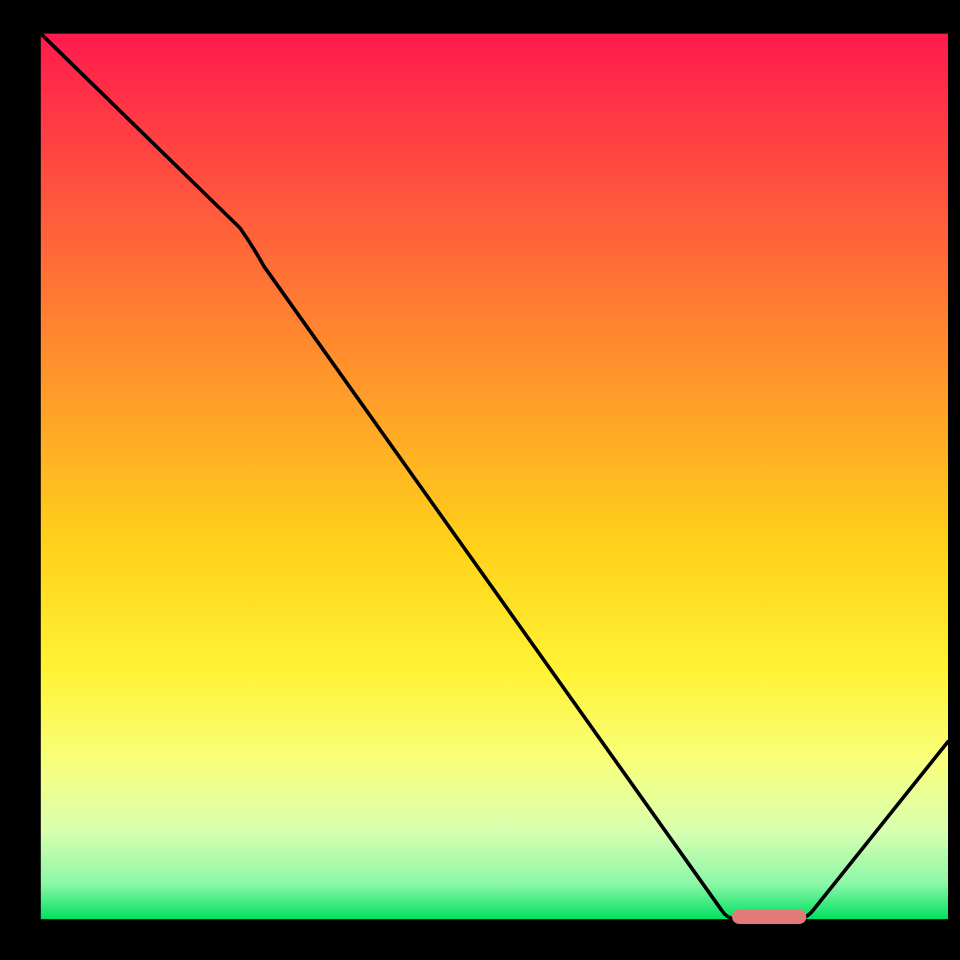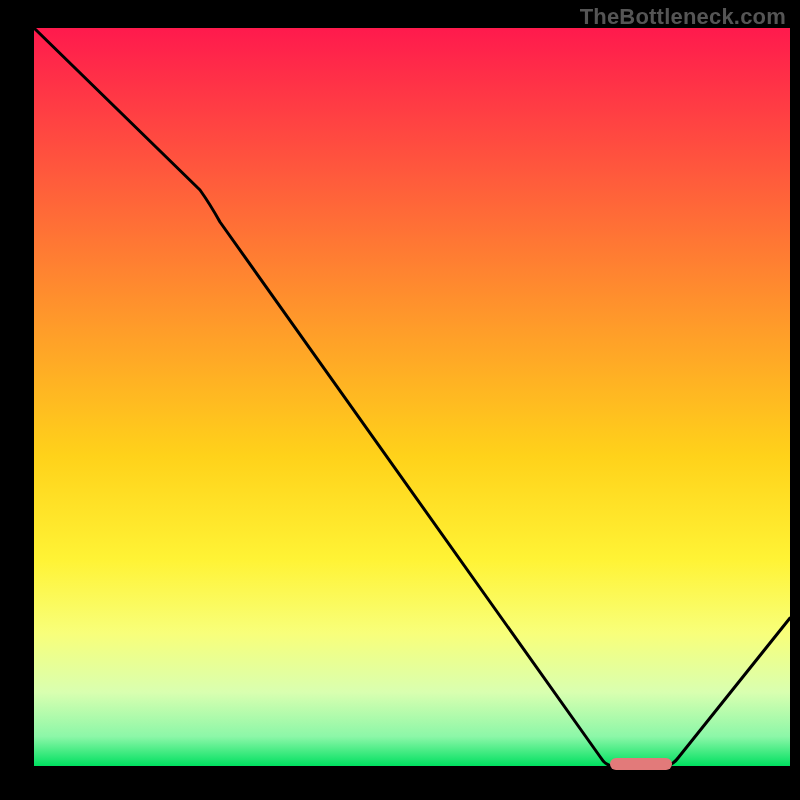--- a/index.html
+++ b/index.html
@@ -58,14 +58,13 @@
              Q 210 204 220 222
              L 601 758
              Q 606 766 614 766
              L 664 766
              Q 672 766 678 758
              L 790 618" fill="none" stroke="#000000" stroke-width="3" stroke-linecap="round" stroke-linejoin="round"></path>
 
     <rect x="610" y="758" width="62" height="12" rx="6" ry="6" fill="#e27a7a"></rect>
   </svg>
 
-  <div class="watermark">TheBottleneck.com</div>
 </div>
 
 </body></html>

